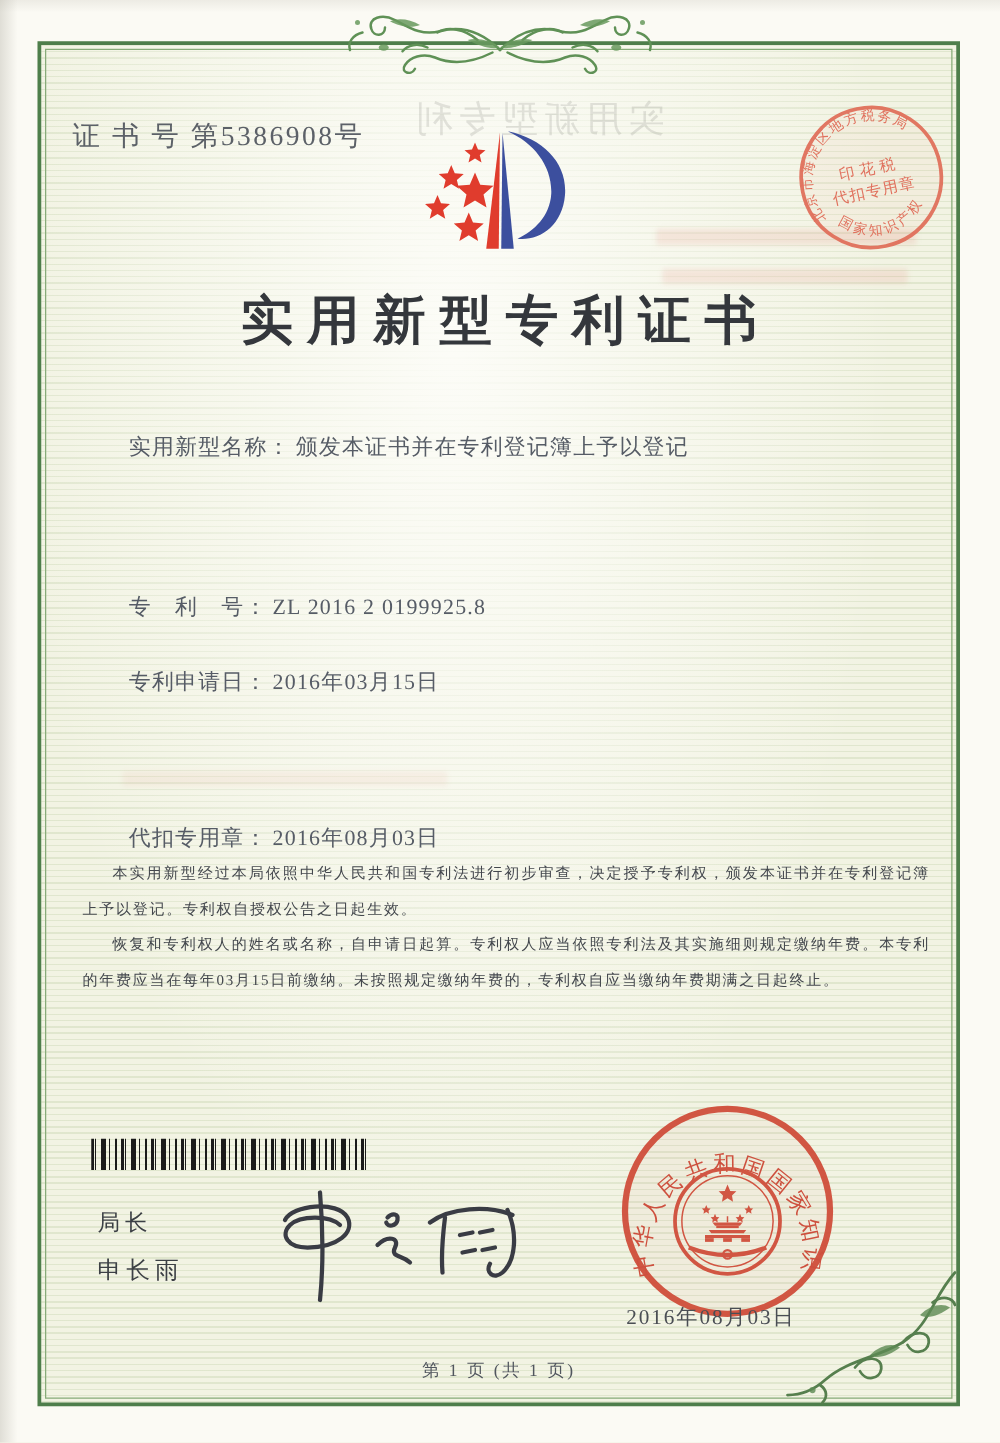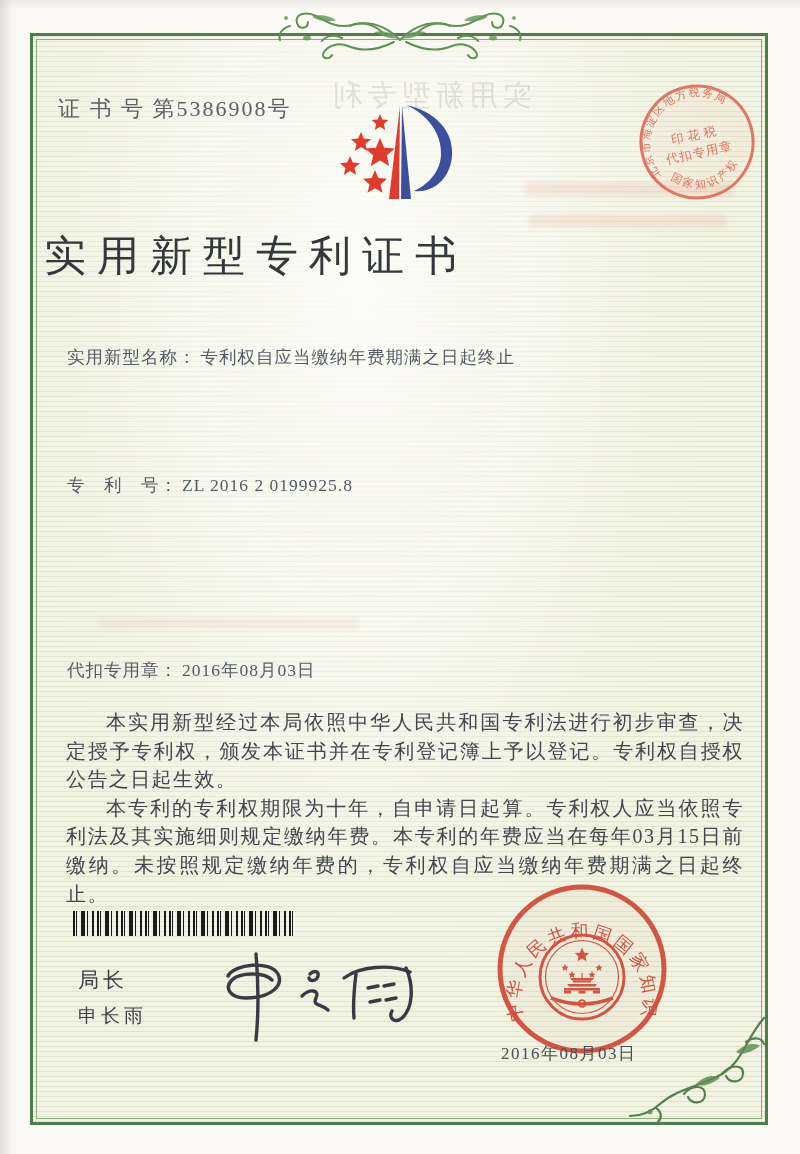--- a/index.html
+++ b/index.html
@@ -22,34 +22,34 @@
   }
   .frame-inner{position:absolute;inset:3px;border:1px solid #87ab79;pointer-events:none;}
   .abs{position:absolute;}
   .cert-no{left:25px;top:58px;font-size:22px;letter-spacing:2px;color:#5c6168;}
   .ghost-title{
     left:295px;top:40px;font-size:29px;letter-spacing:5px;color:rgba(125,125,122,.20);
     transform:scaleX(-1);white-space:nowrap;filter:blur(.6px);
   }
   .ghost-bar{background:rgba(225,130,115,.15);filter:blur(2px);border-radius:2px;}
   .doc-title{
-    left:0;right:0;top:192px;font-size:42px;font-weight:normal;
+    left:0;right:0;top:192px;text-align:center;font-size:42px;font-weight:bold;
     letter-spacing:11px;color:#34373c;white-space:nowrap;text-indent:11px;
   }
   .field{left:34px;font-size:17.5px;letter-spacing:1px;color:#565c66;white-space:nowrap;}
-  .field .lbl{margin-right:4px;}
+  .field .lbl{margin-right:4px;margin-left:36px;}
   .body-text{
-    left:33px;width:678px;top:672px;font-size:20px;line-height:28.6px;
+    left:33px;width:678px;top:648px;font-size:12px;line-height:28.6px;
     letter-spacing:1.4px;color:#43474d;text-align:justify;
   }
   .body-text p{margin:0;text-indent:2em;}
   .barcode{left:40px;top:875px;width:222px;height:25px;
     background:repeating-linear-gradient(90deg,#1a1a1a 0 2px,rgba(0,0,0,0) 2px 3px,#1a1a1a 3px 4px,rgba(0,0,0,0) 4px 8px,#1a1a1a 8px 12px,rgba(0,0,0,0) 12px 14px,#1a1a1a 14px 15px,rgba(0,0,0,0) 15px 19px,#1a1a1a 19px 21px,rgba(0,0,0,0) 21px 24px);
   }
-  .officer-title{left:45px;top:930px;font-size:21px;letter-spacing:4px;color:#3c4045;font-family:Liberation Serif, serif;}
+  .officer-title{left:45px;top:930px;font-size:18px;letter-spacing:4px;color:#3c4045;font-family:Liberation Serif, serif;}
   .officer-name{left:45px;top:967px;font-size:19px;letter-spacing:4px;color:#3c4045;font-family:Liberation Serif, serif;}
   .signature{left:165px;top:908px;}
   .seal{left:462px;top:846px;width:174px;height:174px;opacity:.92;}
   .seal-date{left:468px;top:1006px;font-size:17px;letter-spacing:1.5px;color:#4a4e54;white-space:nowrap;}
   .tax-stamp{left:601px;top:43px;width:126px;height:126px;transform:rotate(-12deg);opacity:.9;}
   .logo{left:300px;top:64px;width:150px;height:114px;}
   .footer{left:0;right:0;top:1052px;text-align:center;font-size:14px;letter-spacing:2px;color:#51565e;}
   .orn-top{position:absolute;left:268px;top:8px;width:264px;height:54px;}
   .orn-corner{position:absolute;right:32px;top:1012px;width:142px;height:114px;}
   svg text{font-family:"Liberation Serif","DejaVu Serif",serif;}
@@ -94,32 +94,35 @@
     <text font-size="11" letter-spacing="2.4" fill="#df6450">
       <textPath href="#tsBot" startOffset="2">国家知识产权局</textPath>
     </text>
     <text x="0" y="-3" text-anchor="middle" font-size="12.5" letter-spacing="4" fill="#df6450">印花税</text>
     <text x="0" y="15" text-anchor="middle" font-size="12.5" letter-spacing="1" fill="#df6450">代扣专用章</text>
   </svg>
 
   <div class="abs doc-title">实用新型专利证书</div>
 
   <div class="abs field" style="top:309px;">
-    <span class="lbl">实用新型名称：</span><span>专利权自应当缴纳年费期满之日起终止</span>
+    <span class="lbl">实用新型名称：</span><span>颁发本证书并在专利登记簿上予以登记</span>
   </div>
   <div class="abs field" style="top:437px;">
     <span class="lbl">专　利　号：</span><span>ZL 2016 2 0199925.8</span>
   </div>
+  <div class="abs field" style="top:497px;">
+    <span class="lbl">专利申请日：</span><span>2016年03月15日</span>
+  </div>
   <div class="abs field" style="top:622px;">
     <span class="lbl">代扣专用章：</span><span>2016年08月03日</span>
   </div>
 
   <div class="abs body-text">
     <p>本实用新型经过本局依照中华人民共和国专利法进行初步审查，决定授予专利权，颁发本证书并在专利登记簿上予以登记。专利权自授权公告之日起生效。</p>
-    <p>本专利的专利权期限为十年，自申请日起算。专利权人应当依照专利法及其实施细则规定缴纳年费。本专利的年费应当在每年03月15日前缴纳。未按照规定缴纳年费的，专利权自应当缴纳年费期满之日起终止。</p>
+    <p>恢复和专利权人的姓名或名称，自申请日起算。专利权人应当依照专利法及其实施细则规定缴纳年费。本专利的年费应当在每年03月15日前缴纳。未按照规定缴纳年费的，专利权自应当缴纳年费期满之日起终止。</p>
   </div>
 
   <div class="abs barcode"></div>
 
   <div class="abs officer-title">局长</div>
   <div class="abs officer-name">申长雨</div>
 
   <svg class="abs signature" width="230" height="105" viewBox="0 0 230 105">
     <g stroke="#262833" stroke-width="3.4" fill="none" stroke-linecap="round" opacity=".9">
       <path d="M58,10 C60,34 61,66 58,96"></path>
@@ -159,20 +162,21 @@
       <rect x="-18" y="11" width="36" height="2.5"></rect>
       <rect x="-18" y="13.5" width="7" height="3"></rect>
         <rect x="-3.5" y="13.5" width="7" height="3"></rect>
         <rect x="11" y="13.5" width="7" height="3"></rect>
       <path d="M-31,21 Q0,33 31,21" fill="none" stroke="#cf4936" stroke-width="3.6"></path>
       <circle cx="0" cy="26.5" r="3.4" fill="none" stroke="#cf4936" stroke-width="1.8"></circle>
     </g>
   </svg>
   <div class="abs seal-date">2016年08月03日</div>
 
+  <div class="abs footer">第 1 页 (共 1 页)</div>
 </div>
 
 <svg class="orn-top" viewBox="0 0 264 54">
   <g id="ornR">
     <g stroke="#5f9156" stroke-width="2" fill="none" stroke-linecap="round">
       <path d="M132,32 C146,18 162,12 180,17 C196,21 206,13 216,8 C226,3 238,6 235,15 C233,22 224,21 224,14"></path>
       <path d="M138,34 C154,42 170,44 184,38 C194,34 204,38 208,44 C212,50 203,53 200,47"></path>
       <path d="M150,24 C160,15 174,13 182,18"></path>
       <path d="M190,30 C198,26 206,28 210,33"></path>
       <path d="M242,18 C250,20 254,26 252,32"></path>

